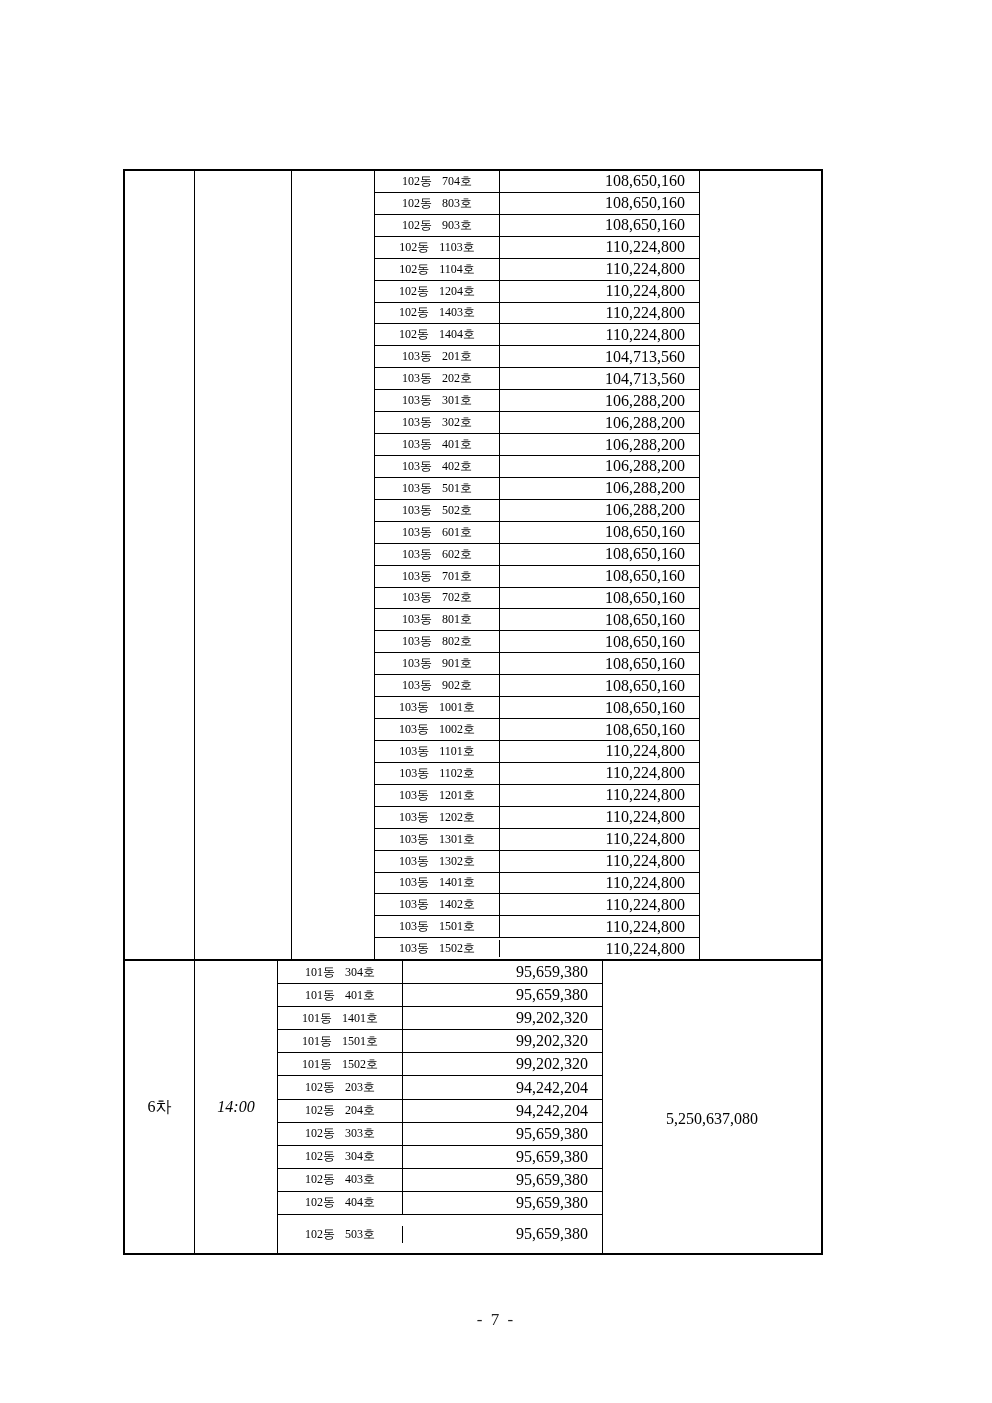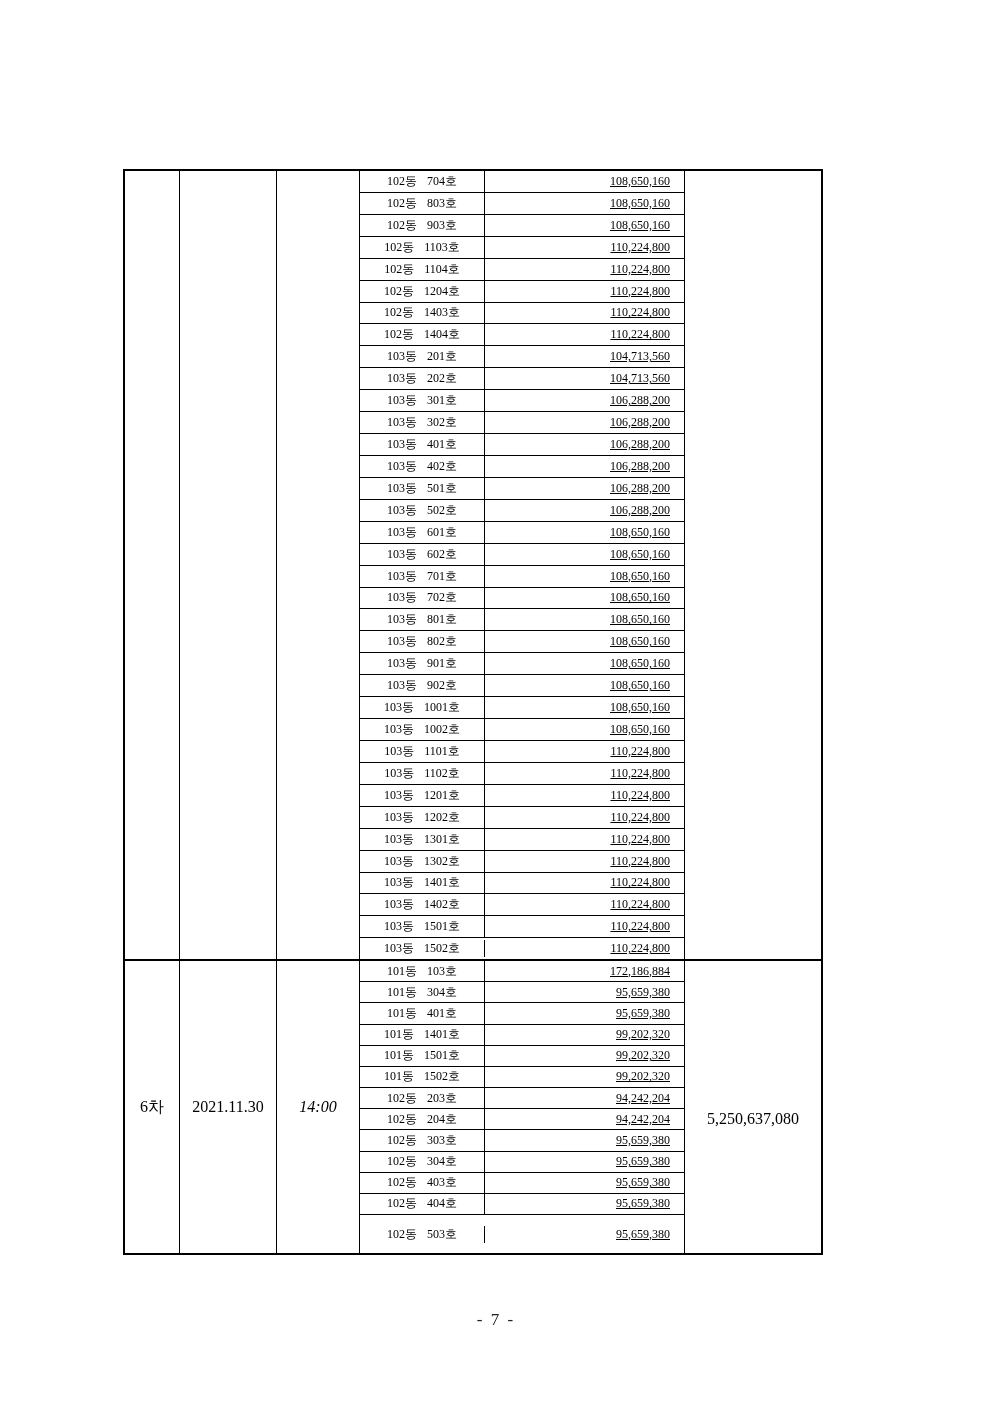--- a/index.html
+++ b/index.html
@@ -45,21 +45,21 @@
     flex: 1;
   }
   .cell {
     box-sizing: border-box;
     display: flex;
     align-items: center;
     justify-content: center;
     font-size: 16px;
     overflow: hidden;
   }
-  .col-round { width: 55px; border-right: 1px solid #000000; }
+  .col-round { width: 70px; border-right: 1px solid #000000; }
   .col-date  { width: 97px; border-right: 1px solid #000000; }
   .col-time  { width: 83px; border-right: 1px solid #000000; font-style: italic; }
   .rows-wrap {
     width: 325px;
     border-right: 1px solid #000000;
     box-sizing: border-box;
     display: flex;
     flex-direction: column;
   }
   .col-total { flex: 1; }
@@ -84,23 +84,22 @@
     word-spacing: 7px;
     white-space: nowrap;
   }
   .price-cell {
     flex: 1;
     display: flex;
     align-items: center;
     justify-content: flex-end;
     padding-right: 14px;
     box-sizing: border-box;
-    font-size: 12px;
+    font-size: 16px;
     white-space: nowrap;
-    text-decoration: underline;
   }
   .total-cell {
     padding-top: 24px;
   }
   .page-number {
     position: absolute;
     left: 0;
     top: 1310px;
     width: 100%;
     text-align: center;
@@ -264,27 +263,22 @@
           <div class="trow">
     <div class="unit-cell">103동 1502호</div>
     <div class="price-cell">110,224,800</div>
   </div>
         </div>
       <div class="cell col-total total-cell"></div>
     </div>
 
     <div class="tsection second">
       <div class="cell col-round">6차</div>
-      <div class="cell col-date">2021.11.30</div>
       <div class="cell col-time">14:00</div>
       <div class="rows-wrap">
-          <div class="trow">
-    <div class="unit-cell">101동 103호</div>
-    <div class="price-cell">172,186,884</div>
-  </div>
           <div class="trow">
     <div class="unit-cell">101동 304호</div>
     <div class="price-cell">95,659,380</div>
   </div>
           <div class="trow">
     <div class="unit-cell">101동 401호</div>
     <div class="price-cell">95,659,380</div>
   </div>
           <div class="trow">
     <div class="unit-cell">101동 1401호</div>

